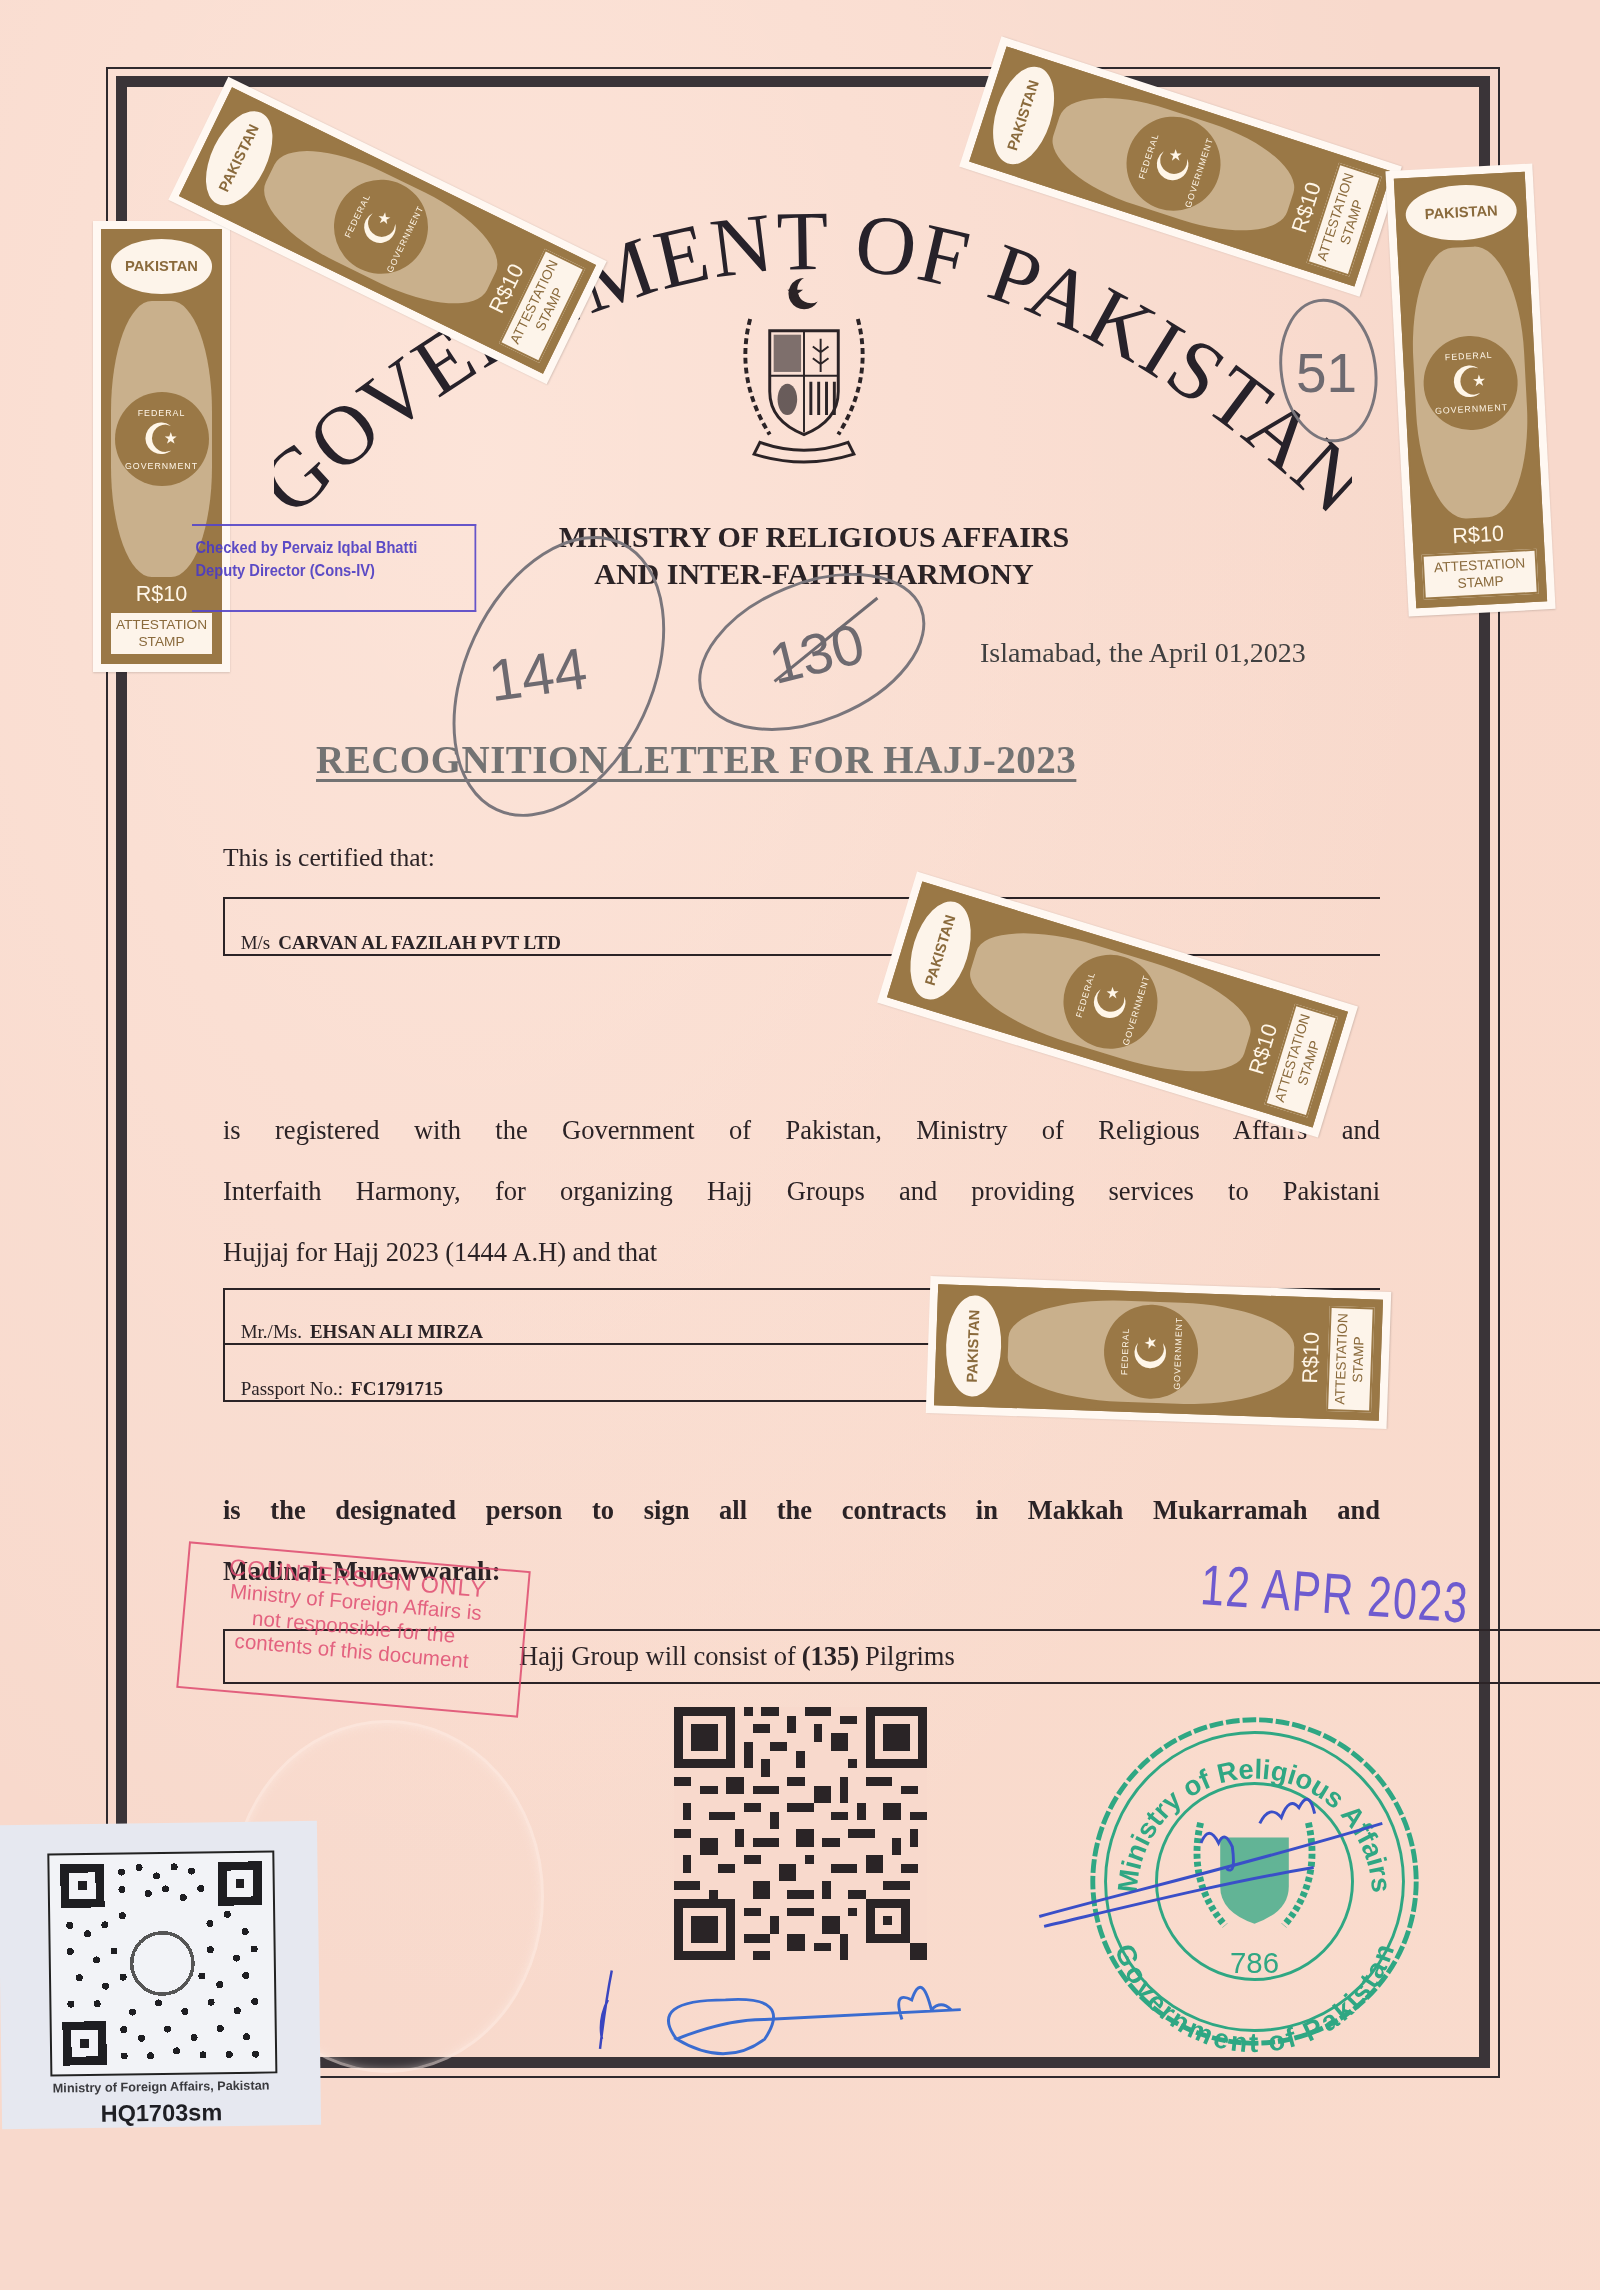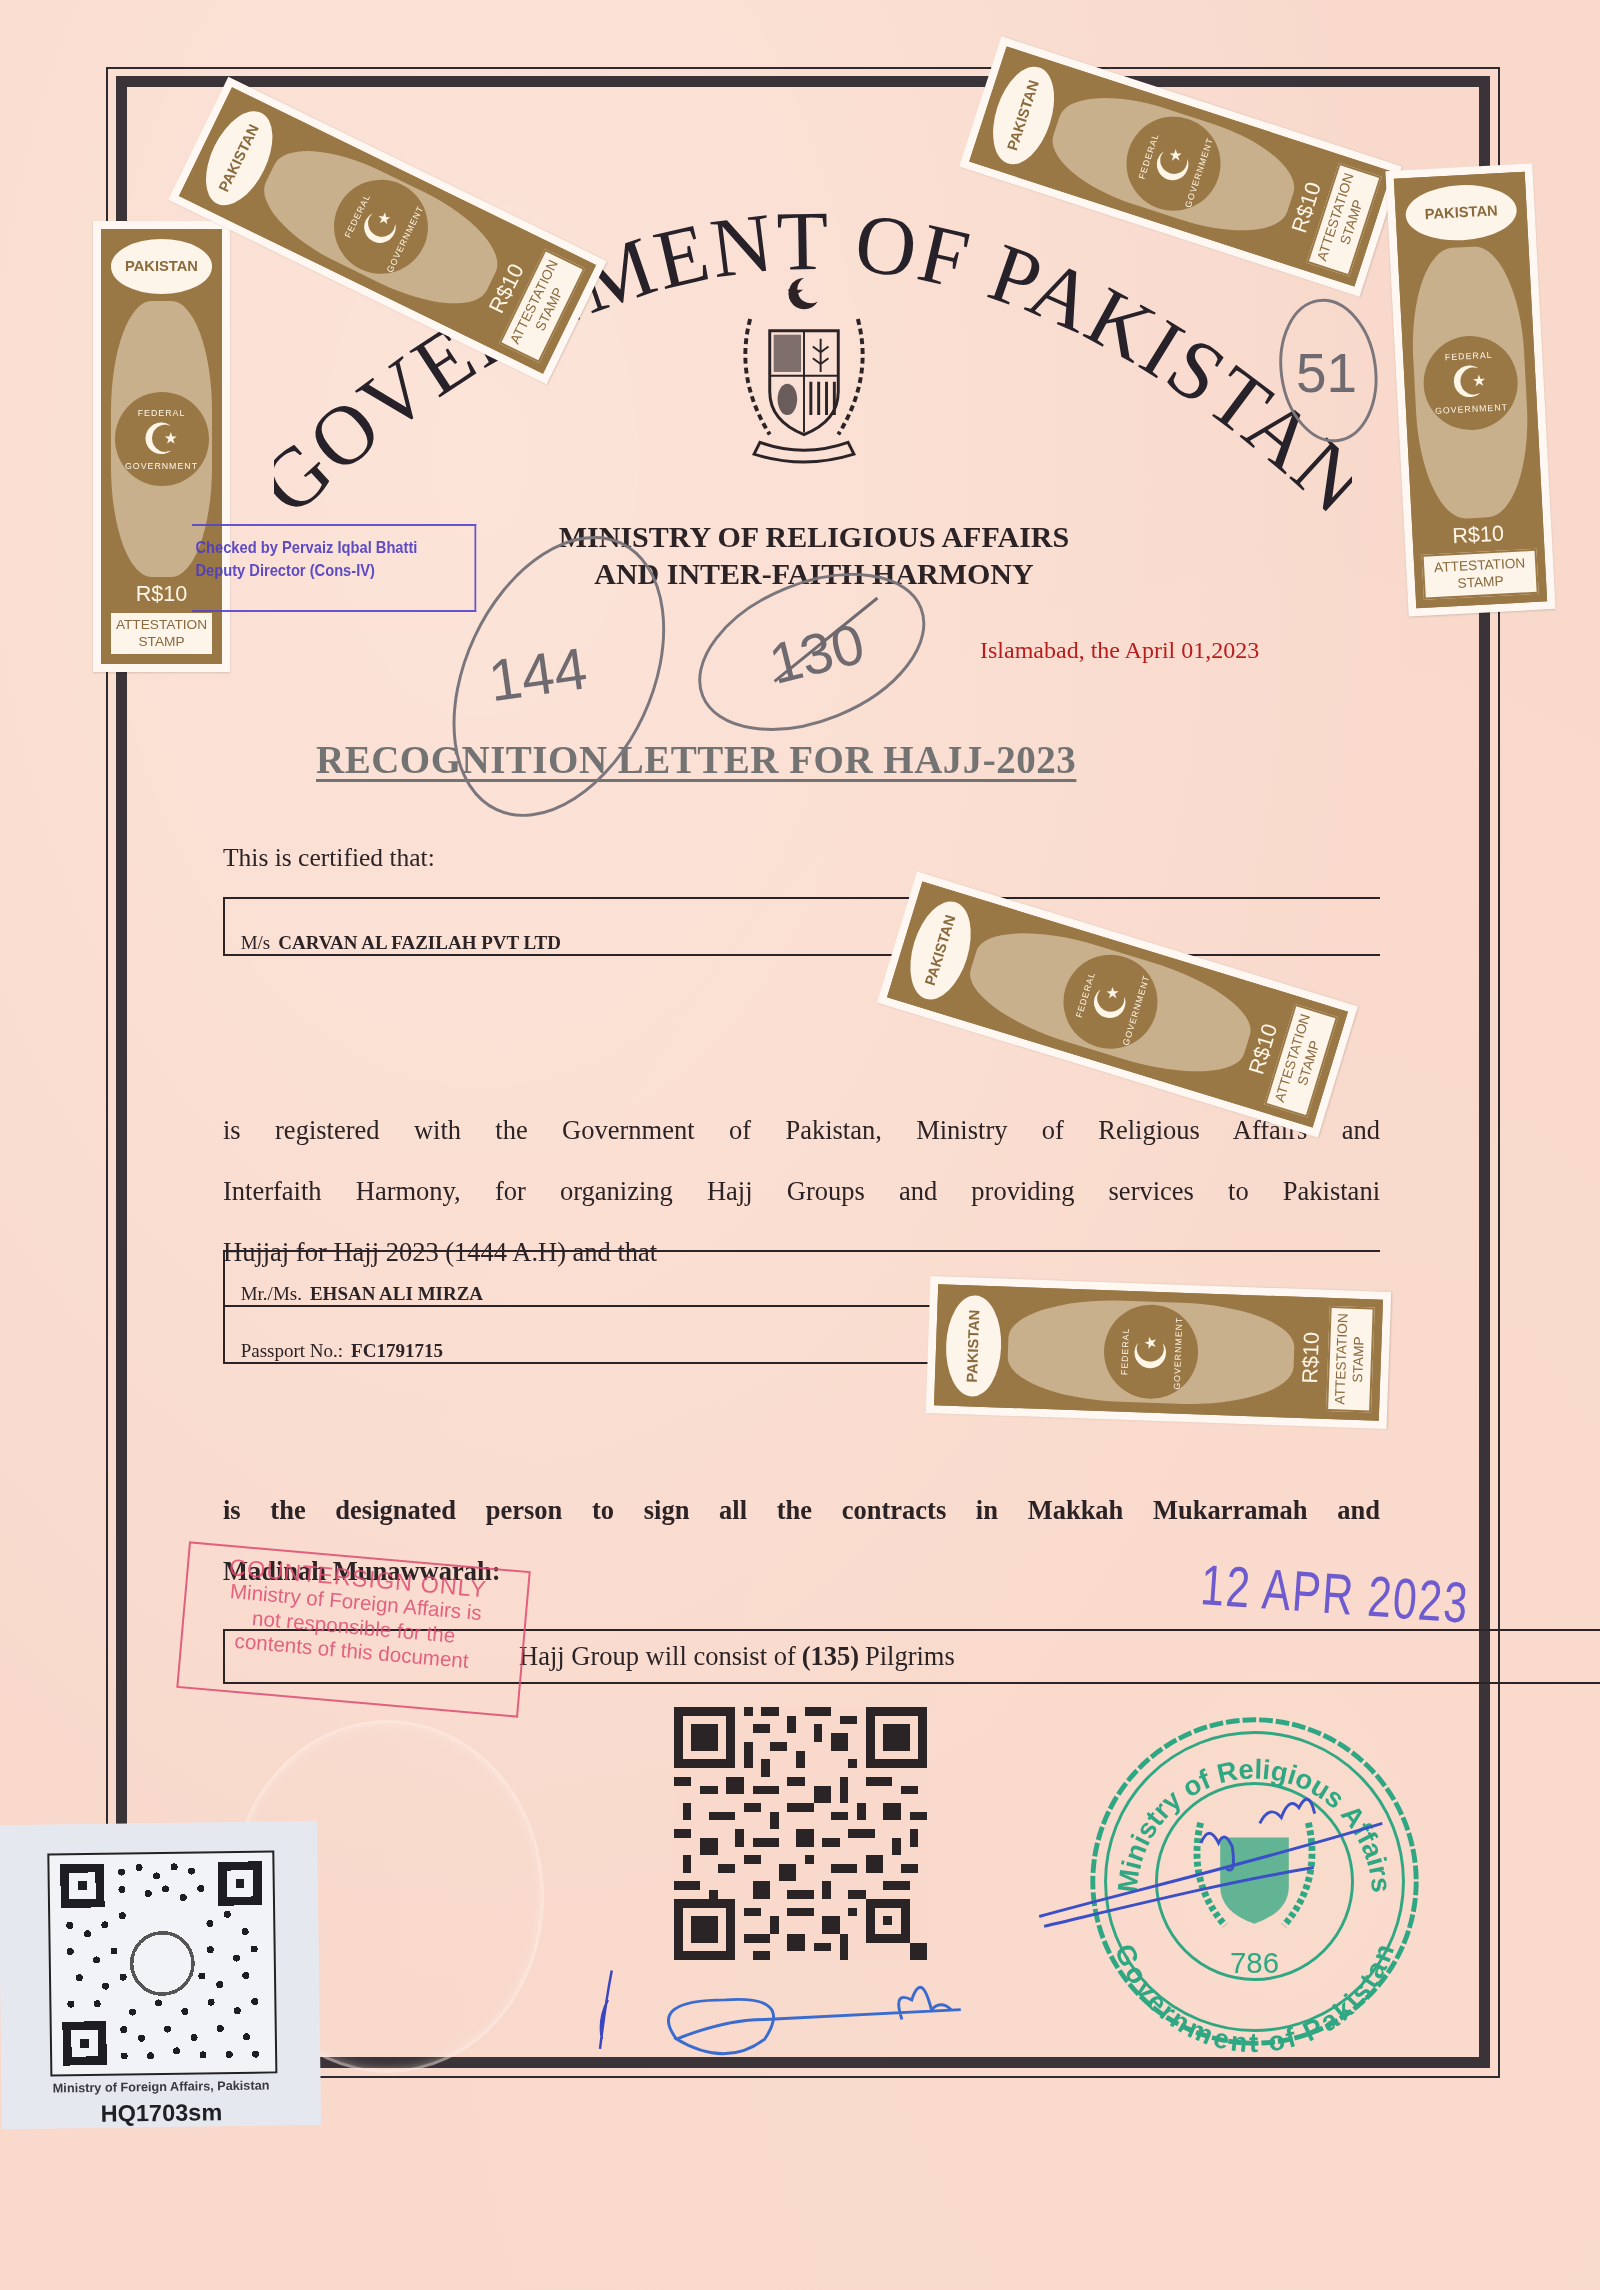--- a/index.html
+++ b/index.html
@@ -25,21 +25,21 @@
   }
 
   
   .gov-arc { position: absolute; left: 274px; top: 176px; width: 1078px; height: 353px; }
   .gov-arc text { font-family: "Liberation Serif", serif; font-size: 86px; fill: #27222a; letter-spacing: 2px; }
 
   .emblem { position: absolute; left: 711px; top: 270px; width: 186px; height: 196px; }
 
   .ministry { position: absolute; left: 461px; top: 518px; width: 706px; text-align: center; font-size: 30px; line-height: 37px; font-weight: bold; color: #2b2326; }
 
-  .date-line { position: absolute; left: 980px; top: 637px; font-size: 24px; color: #b91c1c; }
+  .date-line { position: absolute; left: 980px; top: 637px; font-size: 28px; color: #404040; }
 
   .doc-title { position: absolute; left: 316px; top: 737px; font-size: 39px; font-weight: bold; text-decoration: underline; text-underline-offset: 5.9px; letter-spacing: 0.5px; color: #737373; }
 
   .cert-intro { position: absolute; left: 223px; top: 843px; font-size: 25.5px; }
 
   .info-box { position: absolute; left: 223px; width: 1157px; border: 2px solid #2b2326; border-right: none; }
   .info-row { height: 55px; border-bottom: 2px solid #2b2326; display: flex; align-items: flex-end; padding-left: 15.7px; font-size: 19px; white-space: nowrap; }
   .info-row:last-child { border-bottom: none; }
   .info-row b { margin-left: 8px; }
 
@@ -124,21 +124,21 @@
       <b>CARVAN AL FAZILAH PVT LTD</b>
     </div>
   </div>
 
   <div class="para" style="top:1100px;">
     <div style="text-align-last: justify;">is registered with the Government of Pakistan, Ministry of Religious Affairs and</div>
     <div style="text-align-last: justify;">Interfaith Harmony, for organizing Hajj Groups and providing services to Pakistani</div>
     <div>Hujjaj for Hajj 2023 (1444 A.H) and that</div>
   </div>
 
-  <div class="info-box" style="top:1250px;">
+  <div class="info-box" style="top:1288px;">
     <div class="info-row">
       <span>Mr./Ms.</span>
       <b>EHSAN ALI MIRZA</b>
     </div>
     <div class="info-row">
       <span>Passport No.:</span>
       <b>FC1791715</b>
     </div>
   </div>
 

